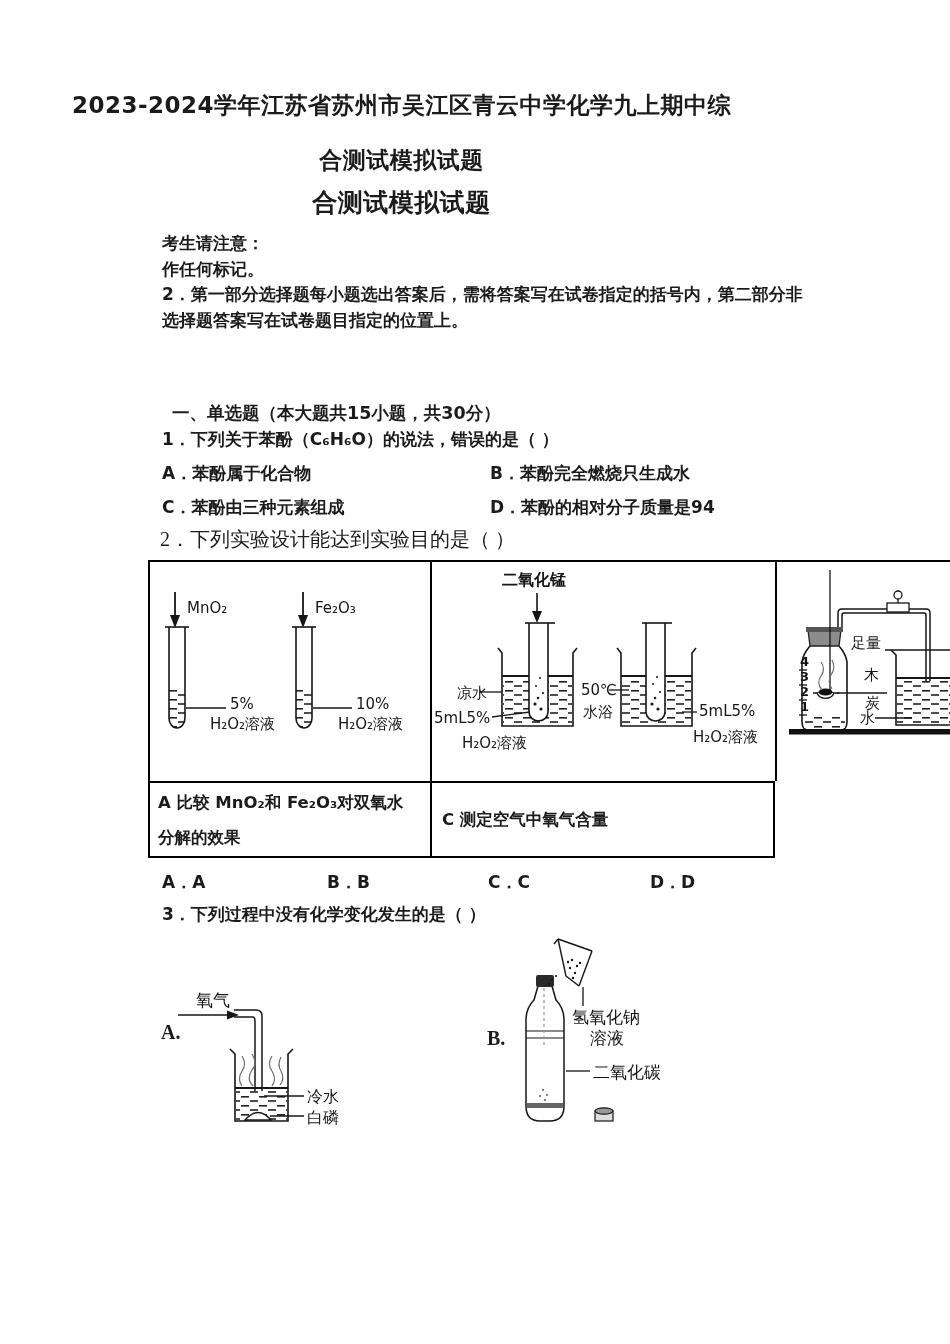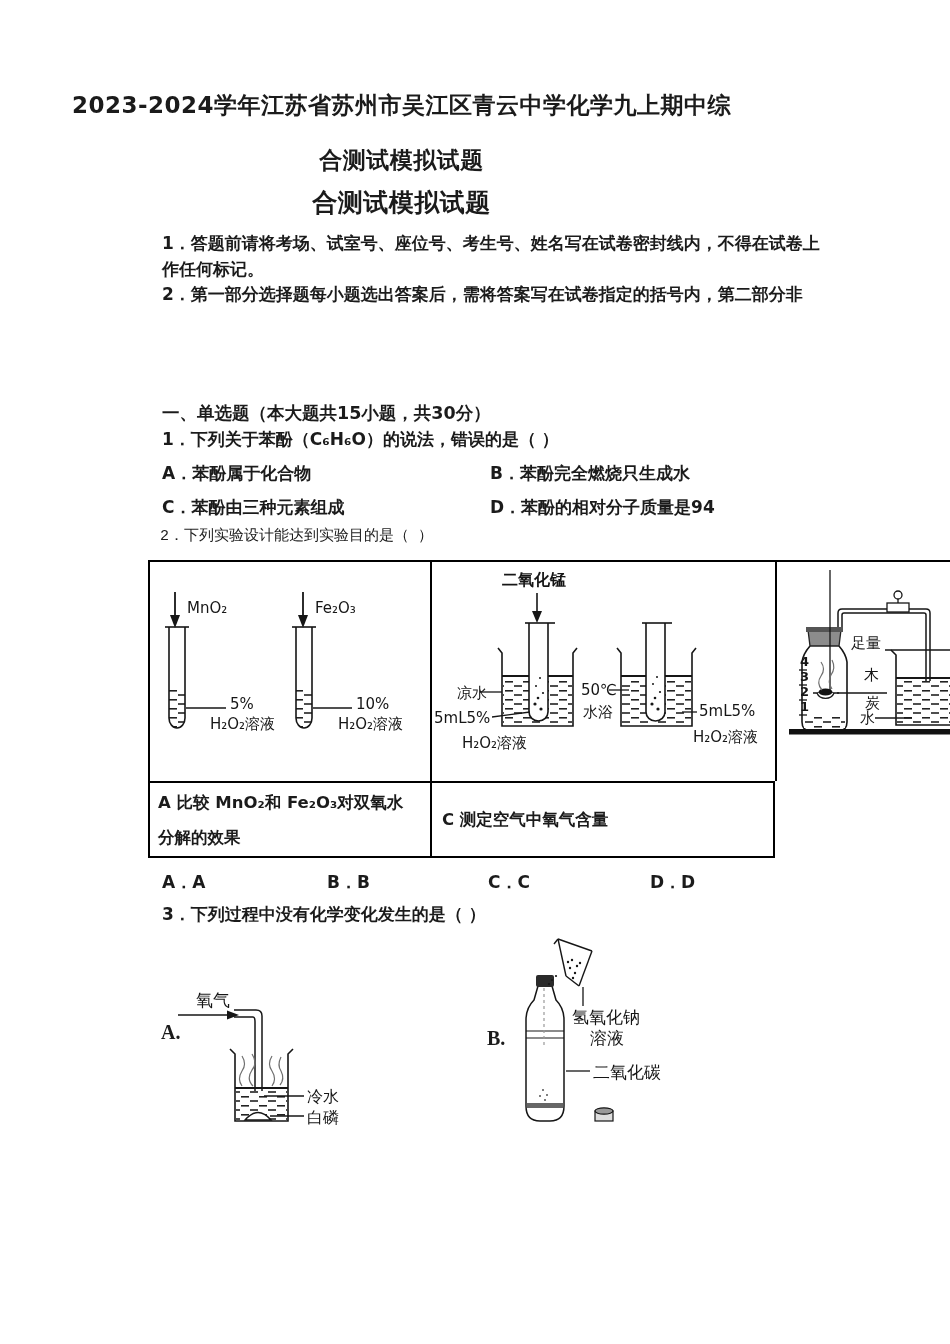--- a/index.html
+++ b/index.html
@@ -9,21 +9,21 @@
   }
   .abs{position:absolute}
   .ttl{left:0;width:803px;text-align:center;font-weight:bold;letter-spacing:.5px}
   .t1{top:90px;font-size:23px}
   .t2{top:145px;font-size:23px}
   .t3{top:186px;font-size:25px}
   .notice{left:162px;top:231px;width:664px}
   .notice p{margin:0;font-size:17px;font-weight:bold;line-height:25.5px}
   .bodyline{font-size:17px;font-weight:bold;white-space:nowrap}
   .section{font-size:17.5px}
-  .q2line{font-family:Liberation Mono, monospace;font-weight:normal;font-size:15px;white-space:nowrap}
+  .q2line{font-family:Liberation Serif, serif;font-weight:normal;font-size:20px;white-space:nowrap}
   .qtable{
     left:148px;top:560px;display:grid;
     grid-template-columns:282px 345px 186px;
     grid-template-rows:221px 77px;
   }
   .cell{border-left:2px solid #000;border-top:2px solid #000;position:relative;background:#fff;overflow:hidden}
   .cell.lastcol{border-right:2px solid #000}
   .cell.row2{border-bottom:2px solid #000}
   .cap{font-size:16.5px;font-weight:bold}
   .capA{padding:2px 16px 12px 8px;line-height:35px}
@@ -37,26 +37,27 @@
   .smoke{stroke:#6e6e6e;stroke-width:1.2;fill:none}
 </style>
 </head>
 <body>
 
 <div class="abs ttl t1">2023-2024学年江苏省苏州市吴江区青云中学化学九上期中综</div>
 <div class="abs ttl t2">合测试模拟试题</div>
 <div class="abs ttl t3">合测试模拟试题</div>
 
 <div class="abs notice">
-  <p>1．答题前请将考场、试室号、座位号、考生号、姓名写在试卷密封线内，不得在试卷上</p>
+  <p>考生请注意：</p>
   <p>作任何标记。</p>
   <p>2．第一部分选择题每小题选出答案后，需将答案写在试卷指定的括号内，第二部分非</p>
+  <p>选择题答案写在试卷题目指定的位置上。</p>
 </div>
 
-<div class="abs bodyline section" style="left:162px;top:401px">一、单选题（本大题共15小题，共30分）</div>
+<div class="abs bodyline section" style="left:172px;top:401px">一、单选题（本大题共15小题，共30分）</div>
 
 <div class="abs bodyline" style="left:162px;top:428px">1．下列关于苯酚（C₆H₆O）的说法，错误的是（  ）</div>
 <div class="abs bodyline" style="left:162px;top:462px">A．苯酚属于化合物</div>
 <div class="abs bodyline" style="left:490px;top:462px">B．苯酚完全燃烧只生成水</div>
 <div class="abs bodyline" style="left:162px;top:496px">C．苯酚由三种元素组成</div>
 <div class="abs bodyline" style="left:490px;top:496px">D．苯酚的相对分子质量是94</div>
 
 <div class="abs q2line" style="left:160px;top:526px">2．下列实验设计能达到实验目的是（      ）</div>
 
 <div class="abs qtable">

